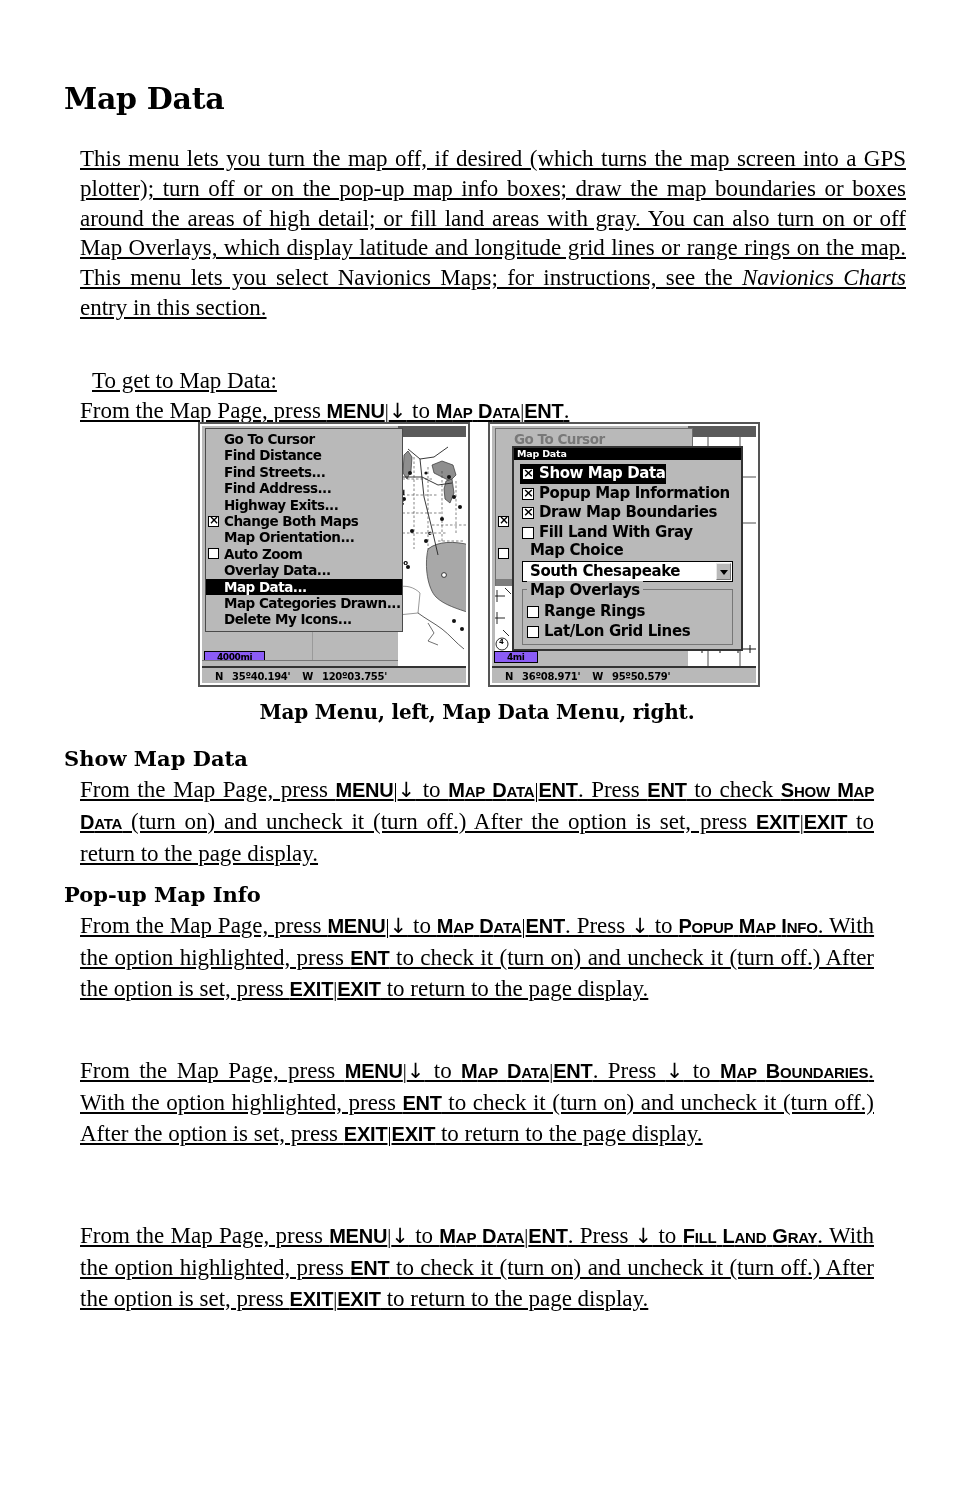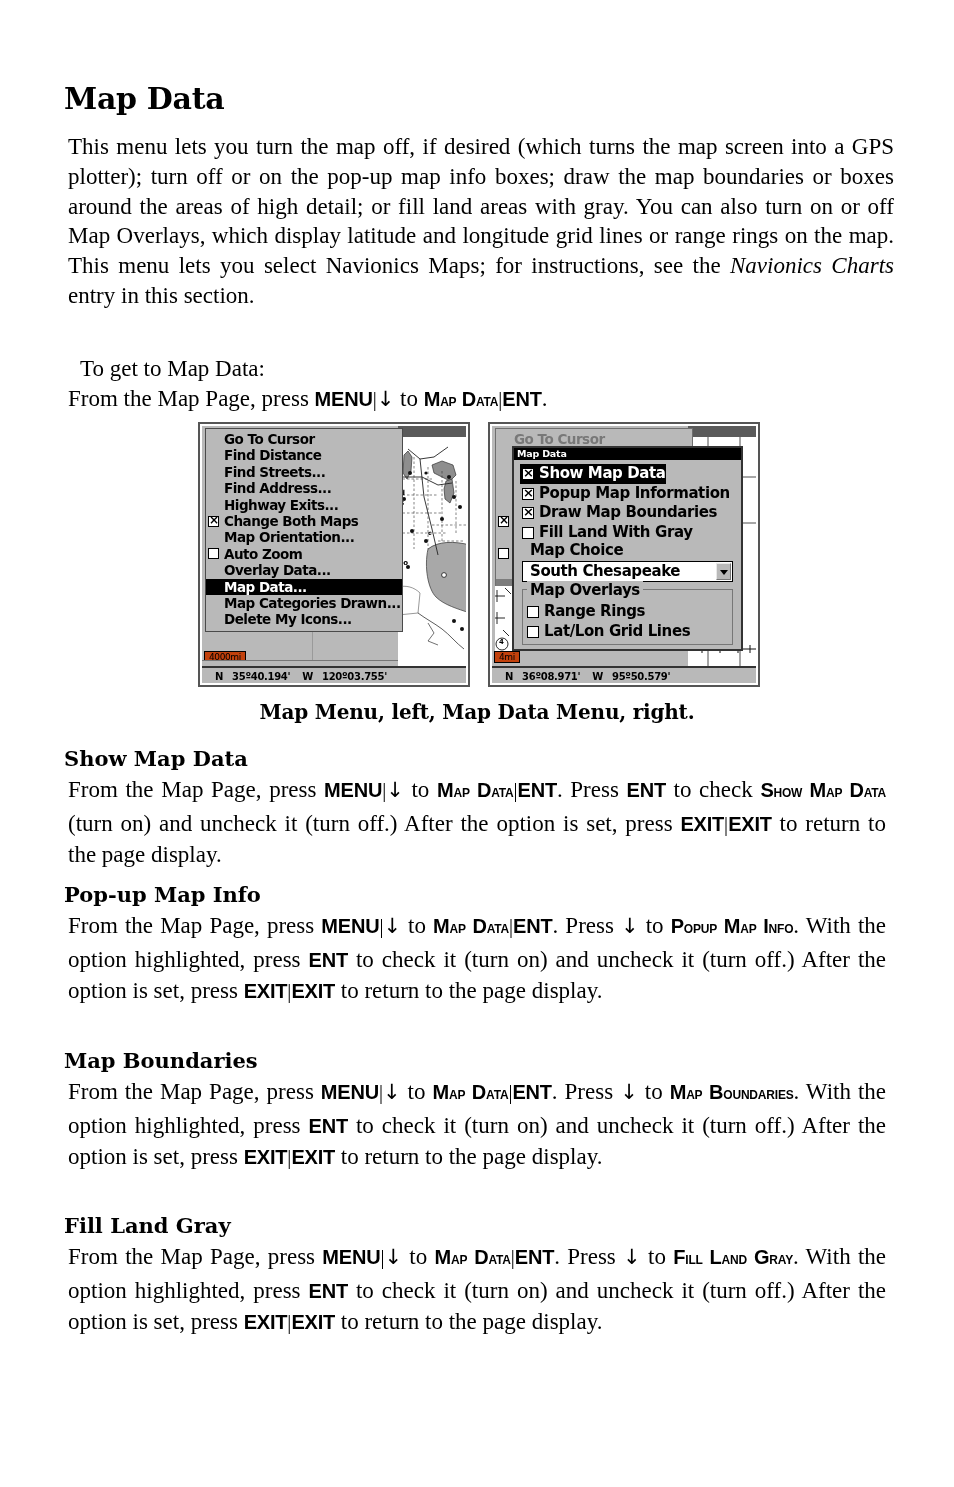--- a/index.html
+++ b/index.html
@@ -40,43 +40,44 @@
     font-family: "DejaVu Serif", "Liberation Serif", serif;
     font-size: 21px;
     font-weight: bold;
     margin: 0;
     padding: 0;
     line-height: 1.0;
   }
   p.body {
     font-size: 23px;
     line-height: 29.8px;
-    margin: 4px;
+    margin: 16px;
     padding: 0;
     text-align: justify;
     text-justify: inter-word;
     -webkit-hyphens: none;
     hyphens: none;
+    text-decoration: underline;
   }
   p.body.noj { text-align: left; }
   .kbd {
     font-family: "Liberation Sans", "DejaVu Sans", sans-serif;
     font-weight: bold;
     font-size: 20px;
     letter-spacing: -0.2px;
   }
   
   .sc {
     font-family: "Liberation Sans", "DejaVu Sans", sans-serif;
     font-weight: bold;
     font-size: 20px;
     letter-spacing: -0.2px;
   }
   .sc .cap { font-size: 20px; }
-  .sc .low { font-size: 12px; }
+  .sc .low { font-size: 15px; }
   .ital { font-style: italic; }
   .arrow {
     font-family: "DejaVu Sans", sans-serif;
     font-size: 21px;
     font-weight: normal;
   }
   .bar { font-weight: normal; font-size: 20px; }
 
   
   .figure {
@@ -142,25 +143,25 @@
     padding-left: 13px;
     box-sizing: border-box;
   }
   .statusbar .cd { display: inline-block; }
   .statusbar .sp1 { display: inline-block; width: 9px; }
   .statusbar .sp2 { display: inline-block; width: 12px; }
 
   .scalelabel {
     position: absolute;
     font-size: 9px;
-    font-weight: normal;
+    font-weight: bold;
     color: #000;
-    background: #c2410c;
+    background: #8b5cf6;
     border: 1px solid #000;
-    padding: 0 4px;
+    padding: 0 12px;
     line-height: 10px;
     letter-spacing: -0.4px;
   }
 
   
   .menupanel {
     position: absolute;
     left: 3px; top: 2px;
     width: 198px;
     background: #b9b9b9;
@@ -569,22 +570,20 @@
   <div id="sectionHost">
       <div style="position: absolute; left: 0px; top: 748px; width: 826px;">
         <h2 class="sec-title">Show Map Data</h2>
         <p class="body" style="margin-top: 6px;"><span>From the Map Page, press </span><span class="kbd">MENU</span><span class="bar">|</span><span class="arrow">↓</span><span> to </span><span class="sc"><span class="cap">M</span><span class="low">AP</span> <span class="cap">D</span><span class="low">ATA</span></span><span class="bar">|</span><span class="kbd">ENT</span><span>. Press </span><span class="kbd">ENT</span><span> to check </span><span class="sc"><span class="cap">S</span><span class="low">HOW</span> <span class="cap">M</span><span class="low">AP</span> <span class="cap">D</span><span class="low">ATA</span></span><span> (turn on) and uncheck it (turn off.) After the option is set, press </span><span class="kbd">EXIT</span><span class="bar">|</span><span class="kbd">EXIT</span><span> to return to the page display.</span></p>
       </div>
       <div style="position: absolute; left: 0px; top: 884px; width: 826px;">
         <h2 class="sec-title">Pop-up Map Info</h2>
         <p class="body" style="margin-top: 6px;"><span>From the Map Page, press </span><span class="kbd">MENU</span><span class="bar">|</span><span class="arrow">↓</span><span> to </span><span class="sc"><span class="cap">M</span><span class="low">AP</span> <span class="cap">D</span><span class="low">ATA</span></span><span class="bar">|</span><span class="kbd">ENT</span><span>. Press </span><span class="arrow">↓</span><span> to </span><span class="sc"><span class="cap">P</span><span class="low">OPUP</span> <span class="cap">M</span><span class="low">AP</span> <span class="cap">I</span><span class="low">NFO</span></span><span>. With the option highlighted, press </span><span class="kbd">ENT</span><span> to check it (turn on) and uncheck it (turn off.) After the option is set, press </span><span class="kbd">EXIT</span><span class="bar">|</span><span class="kbd">EXIT</span><span> to return to the page display.</span></p>
       </div>
       <div style="position: absolute; left: 0px; top: 1050px; width: 826px;">
-        <h2 class="sec-title">Map Boundaries</h2>
         <p class="body" style="margin-top: 6px;"><span>From the Map Page, press </span><span class="kbd">MENU</span><span class="bar">|</span><span class="arrow">↓</span><span> to </span><span class="sc"><span class="cap">M</span><span class="low">AP</span> <span class="cap">D</span><span class="low">ATA</span></span><span class="bar">|</span><span class="kbd">ENT</span><span>. Press </span><span class="arrow">↓</span><span> to </span><span class="sc"><span class="cap">M</span><span class="low">AP</span> <span class="cap">B</span><span class="low">OUNDARIES</span></span><span>. With the option highlighted, press </span><span class="kbd">ENT</span><span> to check it (turn on) and uncheck it (turn off.) After the option is set, press </span><span class="kbd">EXIT</span><span class="bar">|</span><span class="kbd">EXIT</span><span> to return to the page display.</span></p>
       </div>
       <div style="position: absolute; left: 0px; top: 1215px; width: 826px;">
-        <h2 class="sec-title">Fill Land Gray</h2>
         <p class="body" style="margin-top: 6px;"><span>From the Map Page, press </span><span class="kbd">MENU</span><span class="bar">|</span><span class="arrow">↓</span><span> to </span><span class="sc"><span class="cap">M</span><span class="low">AP</span> <span class="cap">D</span><span class="low">ATA</span></span><span class="bar">|</span><span class="kbd">ENT</span><span>. Press </span><span class="arrow">↓</span><span> to </span><span class="sc"><span class="cap">F</span><span class="low">ILL</span> <span class="cap">L</span><span class="low">AND</span> <span class="cap">G</span><span class="low">RAY</span></span><span>. With the option highlighted, press </span><span class="kbd">ENT</span><span> to check it (turn on) and uncheck it (turn off.) After the option is set, press </span><span class="kbd">EXIT</span><span class="bar">|</span><span class="kbd">EXIT</span><span> to return to the page display.</span></p>
       </div>
     </div>
 
 </div>
 
 </body></html>

